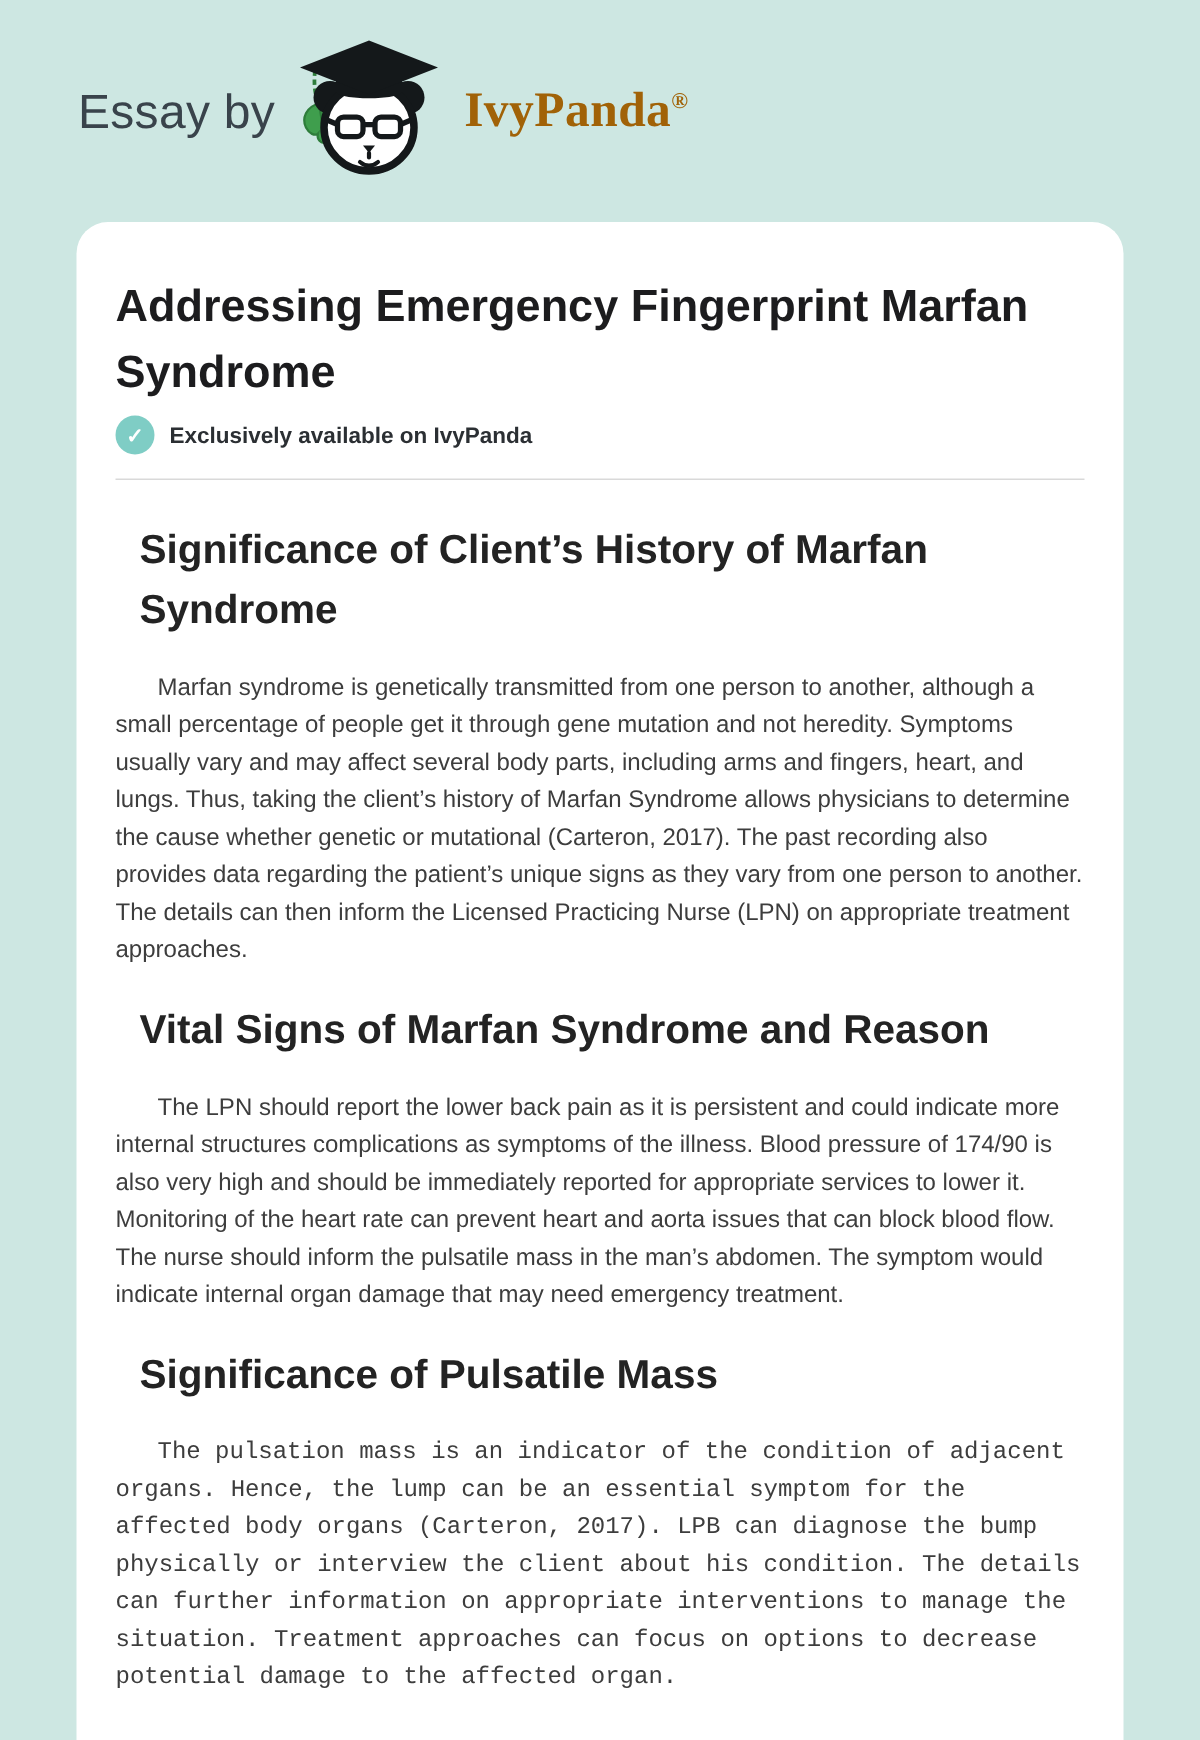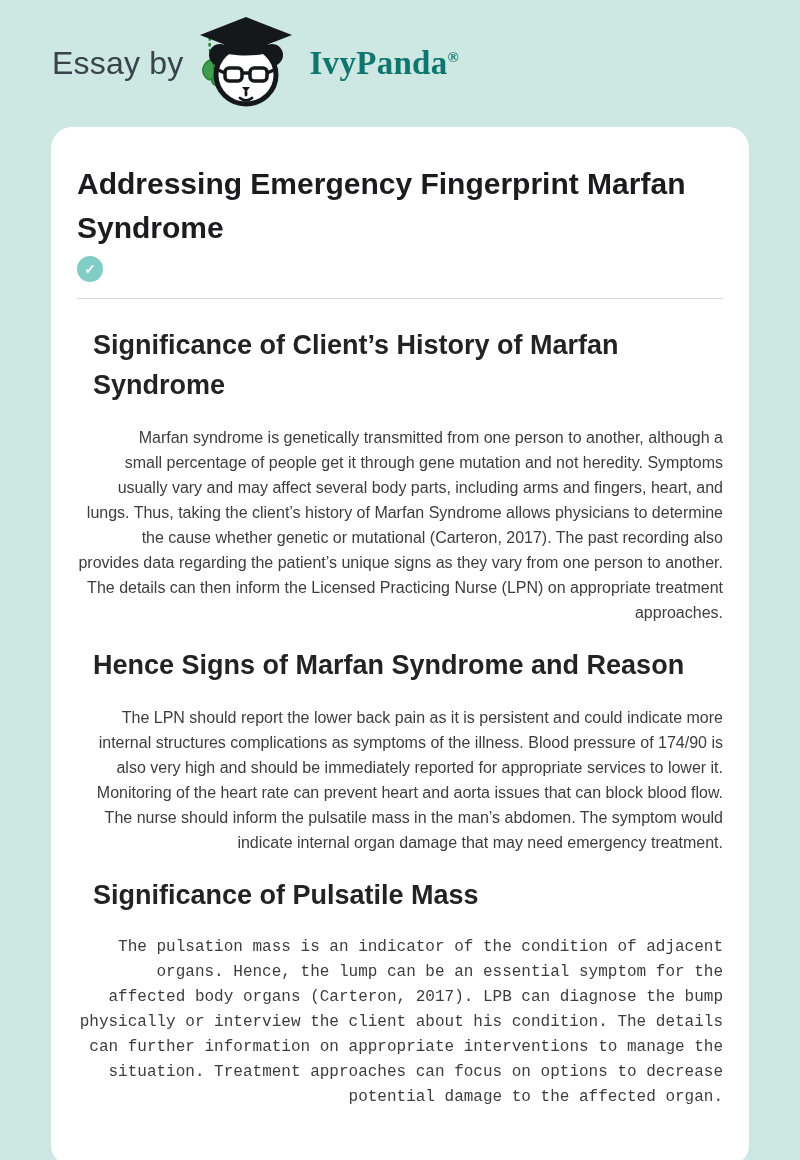--- a/index.html
+++ b/index.html
@@ -6,21 +6,21 @@
   html, body { width: 800px; }
   body {
     min-height: 1160px;
     background: #cde7e2;
     font-family: "Liberation Sans", sans-serif;
     -webkit-font-smoothing: antialiased;
   }
 
   
   .page-header {
-    height: 127px;
+    height: 148px;
     display: flex;
     align-items: center;
     padding-left: 52px;
     gap: 12px;
   }
   .essay-by {
     font-size: 32px;
     color: #39434b;
     letter-spacing: 0.2px;
   }
@@ -29,21 +29,21 @@
     height: 96px;
     display: flex;
     align-items: center;
     justify-content: center;
     margin-top: -4px;
   }
   .brand {
     font-family: "Liberation Serif", serif;
     font-weight: 700;
     font-size: 33px;
-    color: #0f766e;
+    color: #a16207;
     letter-spacing: 0.3px;
     position: relative;
   }
   .brand sup {
     font-size: 15px;
     font-weight: 700;
     vertical-align: super;
     line-height: 0;
   }
 
@@ -102,21 +102,20 @@
     font-weight: 700;
     color: #232323;
     margin: 0 0 20px 16px;
   }
   .body-para {
     font-size: 16px;
     line-height: 25px;
     color: #3d3d3d;
     text-indent: 28px;
     margin: 0 0 20px 0;
-    text-align: right;
   }
   .body-para.last { margin-bottom: 0; font-family: Liberation Mono, monospace; }
 </style>
 </head>
 <body>
 
 <header class="page-header">
   <span class="essay-by">Essay by</span>
 
   <span class="logo-wrap">
@@ -149,26 +148,27 @@
 
   <span class="brand"><span>IvyPanda</span><sup>®</sup></span>
 </header>
 
 <main class="card">
 
   <h1 class="essay-title">Addressing Emergency Fingerprint Marfan Syndrome</h1>
 
   <div class="badge">
     <span class="check-circle">✓</span>
+    <span class="badge-label">Exclusively available on IvyPanda</span>
   </div>
 
   <hr class="divider">
 
   <h2 class="section-heading">Significance of Client’s History of Marfan Syndrome</h2>
   <p class="body-para">Marfan syndrome is genetically transmitted from one person to another, although a small percentage of people get it through gene mutation and not heredity. Symptoms usually vary and may affect several body parts, including arms and fingers, heart, and lungs. Thus, taking the client’s history of Marfan Syndrome allows physicians to determine the cause whether genetic or mutational (Carteron, 2017). The past recording also provides data regarding the patient’s unique signs as they vary from one person to another. The details can then inform the Licensed Practicing Nurse (LPN) on appropriate treatment approaches.</p>
 
-  <h2 class="section-heading">Hence Signs of Marfan Syndrome and Reason</h2>
+  <h2 class="section-heading">Vital Signs of Marfan Syndrome and Reason</h2>
   <p class="body-para">The LPN should report the lower back pain as it is persistent and could indicate more internal structures complications as symptoms of the illness. Blood pressure of 174/90 is also very high and should be immediately reported for appropriate services to lower it. Monitoring of the heart rate can prevent heart and aorta issues that can block blood flow. The nurse should inform the pulsatile mass in the man’s abdomen. The symptom would indicate internal organ damage that may need emergency treatment.</p>
 
   <h2 class="section-heading">Significance of Pulsatile Mass</h2>
   <p class="body-para last">The pulsation mass is an indicator of the condition of adjacent organs. Hence, the lump can be an essential symptom for the affected body organs (Carteron, 2017). LPB can diagnose the bump physically or interview the client about his condition. The details can further information on appropriate interventions to manage the situation. Treatment approaches can focus on options to decrease potential damage to the affected organ.</p>
 
 </main>
 
 </body></html>

